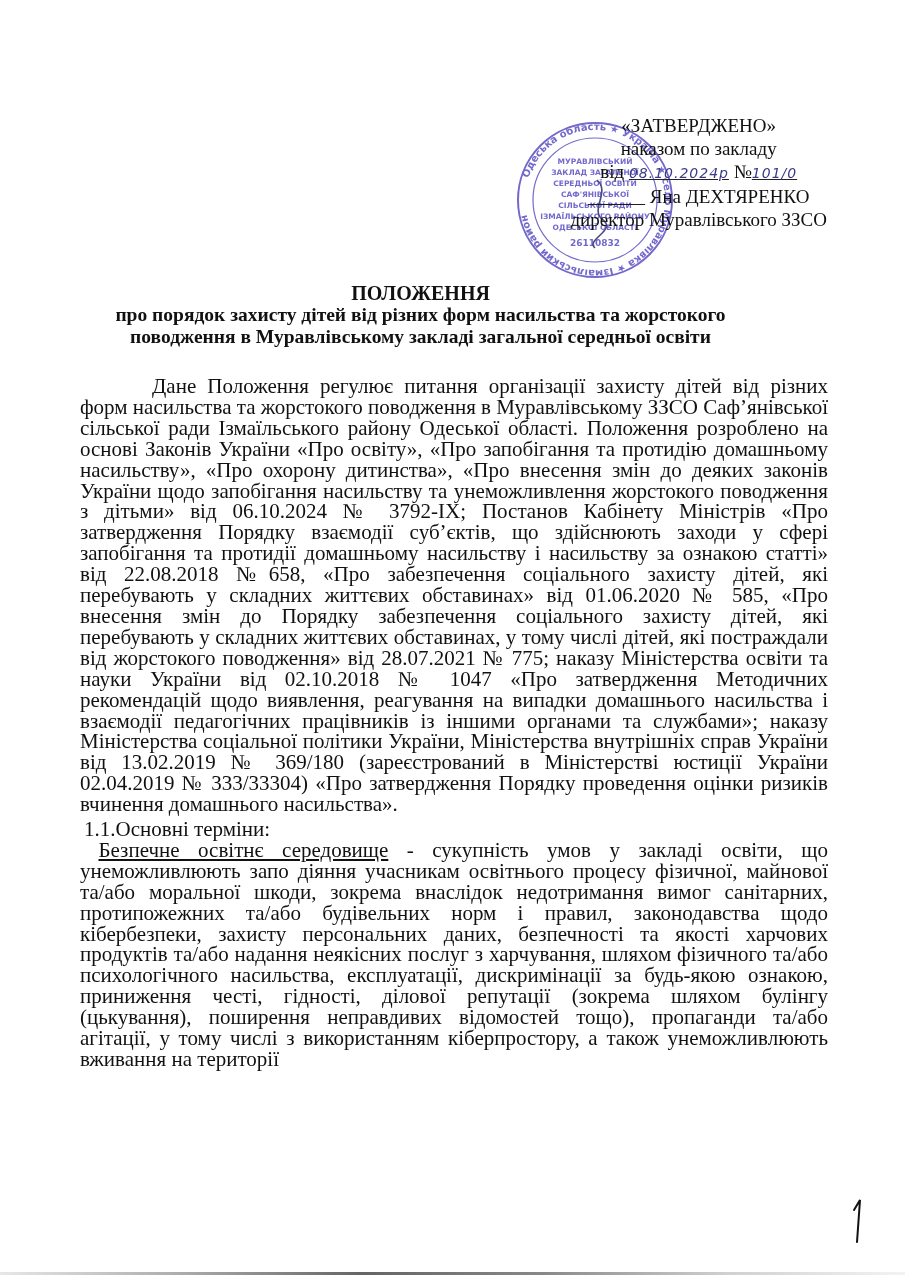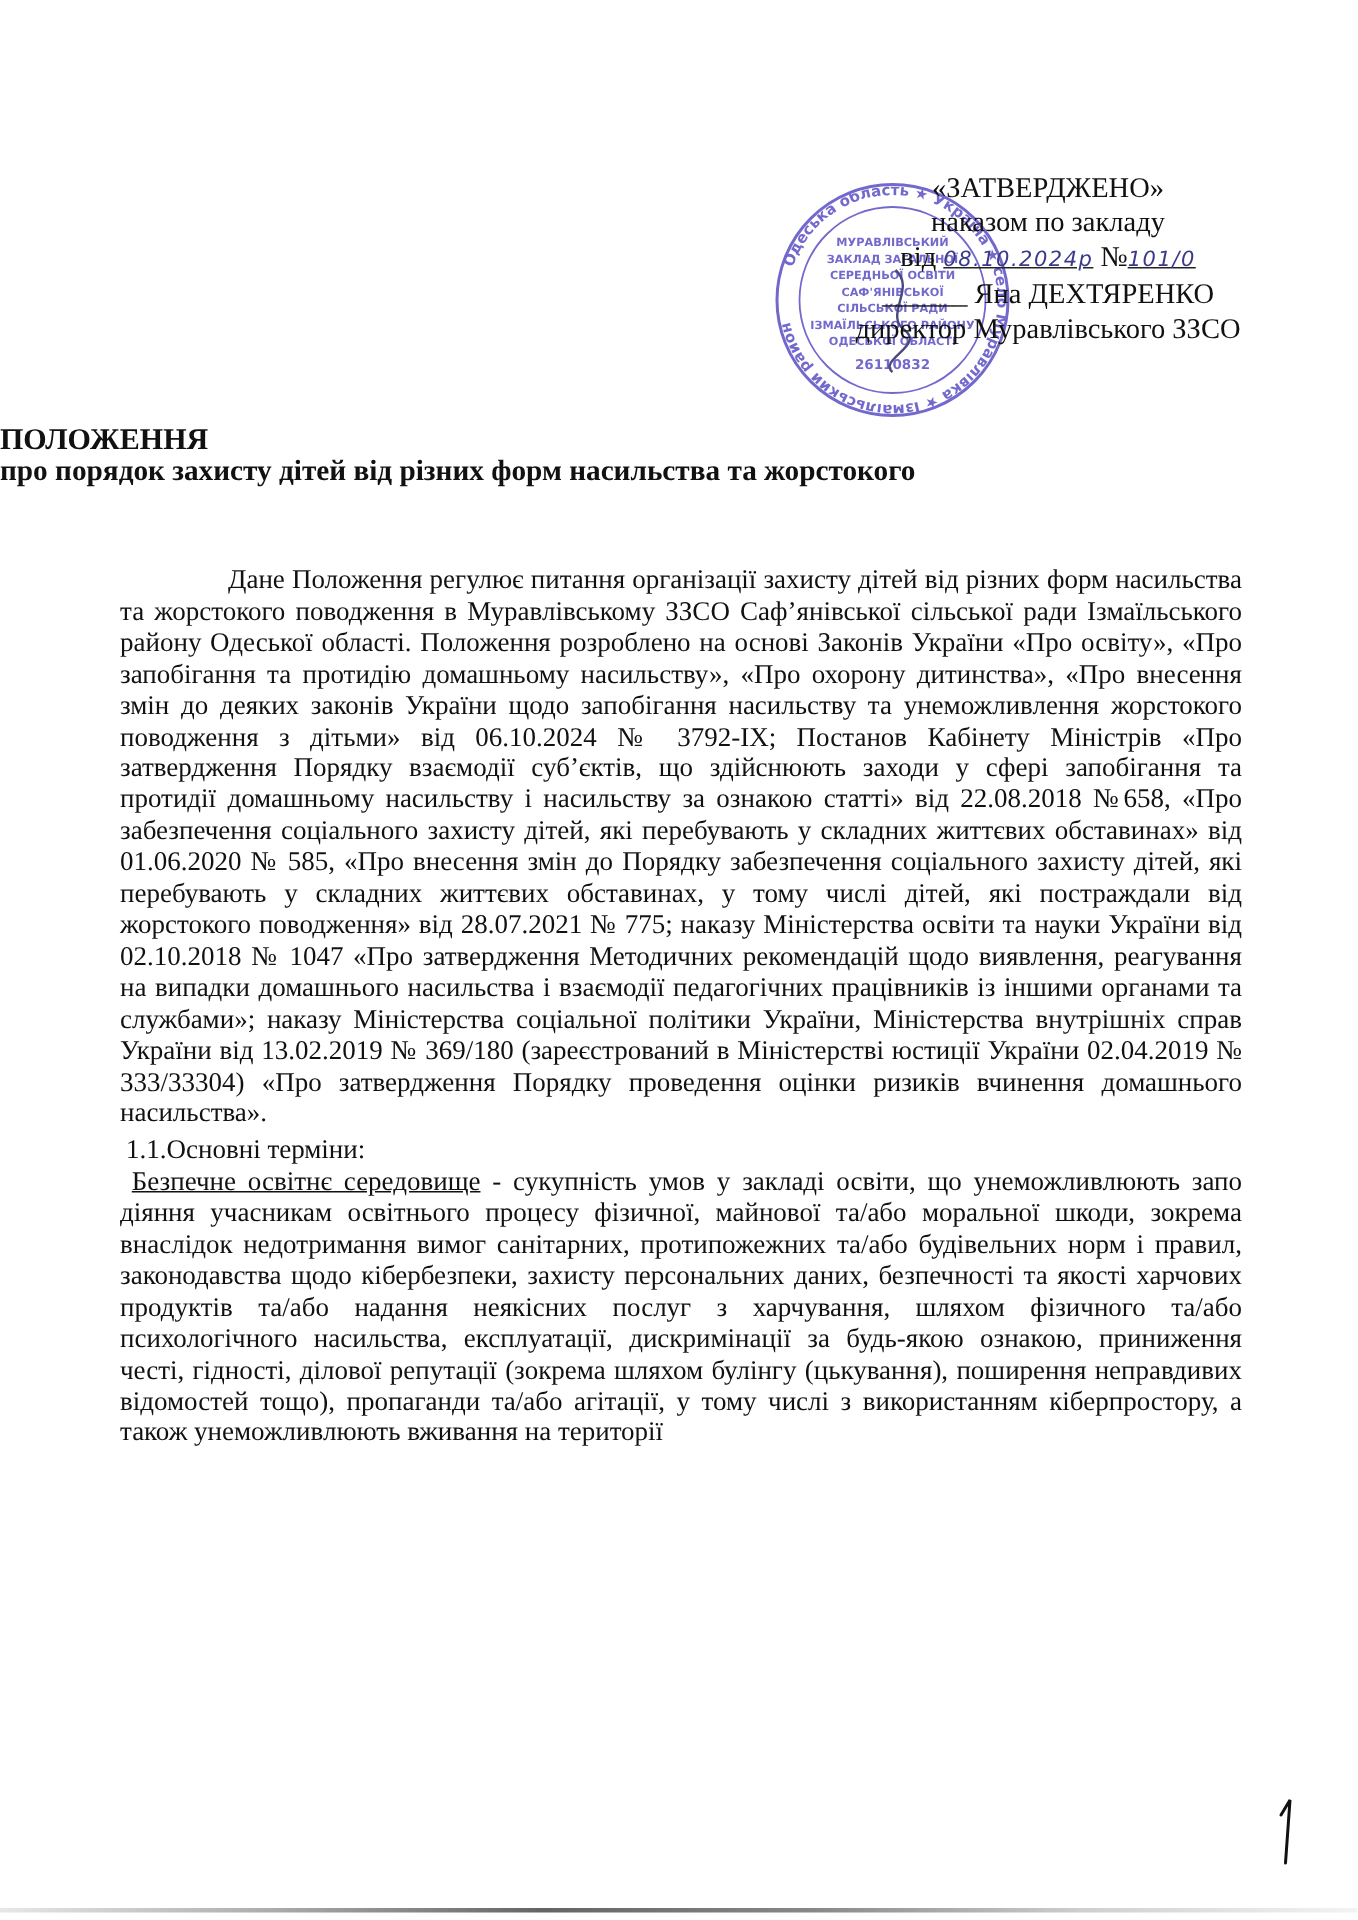--- a/index.html
+++ b/index.html
@@ -5,25 +5,25 @@
   html, body { margin:0; padding:0; background:#ffffff; }
   body { width:905px; height:1280px; position:relative; overflow:hidden;
          font-family:"Liberation Serif", serif; color:#111; }
   .approval { position:absolute; right:78px; top:114px; text-align:center;
               font-size:19px; line-height:23px; }
   .approval .line { white-space:nowrap; }
   .hand { font-family:"DejaVu Sans", sans-serif; font-style:italic; color:#3b3a8a;
           font-size:14px; letter-spacing:1px; }
   .hand-u { text-decoration:underline; text-decoration-color:#222; }
   .stamp { position:absolute; left:515px; top:120px; width:160px; height:160px; opacity:0.85; }
-  .title-block { position:absolute; left:0; width:841px; top:282px; text-align:left;
+  .title-block { position:absolute; left:0; width:841px; top:282px; text-align:center;
                  font-weight:bold; font-size:19.5px; line-height:22px; }
   .title-block .main { font-size:20px; }
   .body-text { position:absolute; left:80px; width:748px; top:376px;
-               font-size:18px; line-height:20.9px; text-align:justify; }
+               font-size:21px; line-height:20.9px; text-align:justify; }
   .p { margin:0; }
   .p.indent { text-indent:72px; }
   .section { font-weight:normal; margin:4px 0 0 4px; }
   .term { font-weight:normal; text-decoration:underline; }
   .pagenum { position:absolute; left:848px; top:1196px; width:20px; height:50px; }
   .scanline { position:absolute; left:0; width:905px; top:1272px; height:3px;
               background:linear-gradient(90deg,#ddd 0%,#888 20%,#222 40%,#555 60%,#bbb 80%,#eee 100%); opacity:0.7; }
 </style>
 </head>
 <body>
@@ -61,20 +61,21 @@
   <div class="line">
     <span>______</span>
     <span>Яна ДЕХТЯРЕНКО</span>
   </div>
   <div class="line">директор Муравлівського ЗЗСО</div>
 </div>
 
 <div class="title-block">
   <div class="main">ПОЛОЖЕННЯ</div>
   <div>про порядок захисту дітей від різних форм насильства та жорстокого</div>
+  <div>поводження в Муравлівському закладі загальної середньої освіти</div>
 </div>
 
 <div class="body-text">
   <p class="p indent">Дане Положення регулює питання організації захисту дітей від різних форм насильства та жорстокого поводження в Муравлівському ЗЗСО Саф’янівської сільської ради Ізмаїльського району Одеської області. Положення розроблено на основі Законів України «Про освіту», «Про запобігання та протидію домашньому насильству», «Про охорону дитинства», «Про внесення змін до деяких законів України щодо запобігання насильству та унеможливлення жорстокого поводження з дітьми» від 06.10.2024 № 3792-IX; Постанов Кабінету Міністрів «Про затвердження Порядку взаємодії суб’єктів, що здійснюють заходи у сфері запобігання та протидії домашньому насильству і насильству за ознакою статті» від 22.08.2018 №658, «Про забезпечення соціального захисту дітей, які перебувають у складних життєвих обставинах» від 01.06.2020 № 585, «Про внесення змін до Порядку забезпечення соціального захисту дітей, які перебувають у складних життєвих обставинах, у тому числі дітей, які постраждали від жорстокого поводження» від 28.07.2021 № 775; наказу Міністерства освіти та науки України від 02.10.2018 № 1047 «Про затвердження Методичних рекомендацій щодо виявлення, реагування на випадки домашнього насильства і взаємодії педагогічних працівників із іншими органами та службами»; наказу Міністерства соціальної політики України, Міністерства внутрішніх справ України від 13.02.2019 № 369/180 (зареєстрований в Міністерстві юстиції України 02.04.2019 № 333/33304) «Про затвердження Порядку проведення оцінки ризиків вчинення домашнього насильства».</p>
   <div class="section">1.1.Основні терміни:</div>
   <p class="p">&nbsp;<span class="term">Безпечне освітнє середовище</span><span> - </span><span>сукупність умов у закладі освіти, що унеможливлюють запо діяння учасникам освітнього процесу фізичної, майнової та/або моральної шкоди, зокрема внаслідок недотримання вимог санітарних, протипожежних та/або будівельних норм і правил, законодавства щодо кібербезпеки, захисту персональних даних, безпечності та якості харчових продуктів та/або надання неякісних послуг з харчування, шляхом фізичного та/або психологічного насильства, експлуатації, дискримінації за будь-якою ознакою, приниження честі, гідності, ділової репутації (зокрема шляхом булінгу (цькування), поширення неправдивих відомостей тощо), пропаганди та/або агітації, у тому числі з використанням кіберпростору, а також унеможливлюють вживання на території</span></p>
 </div>
 
 <svg class="pagenum" viewBox="0 0 20 50">
   <path d="M 6 14 L 12 4 L 9 46" fill="none" stroke="#111" stroke-width="2" stroke-linecap="round"></path>

